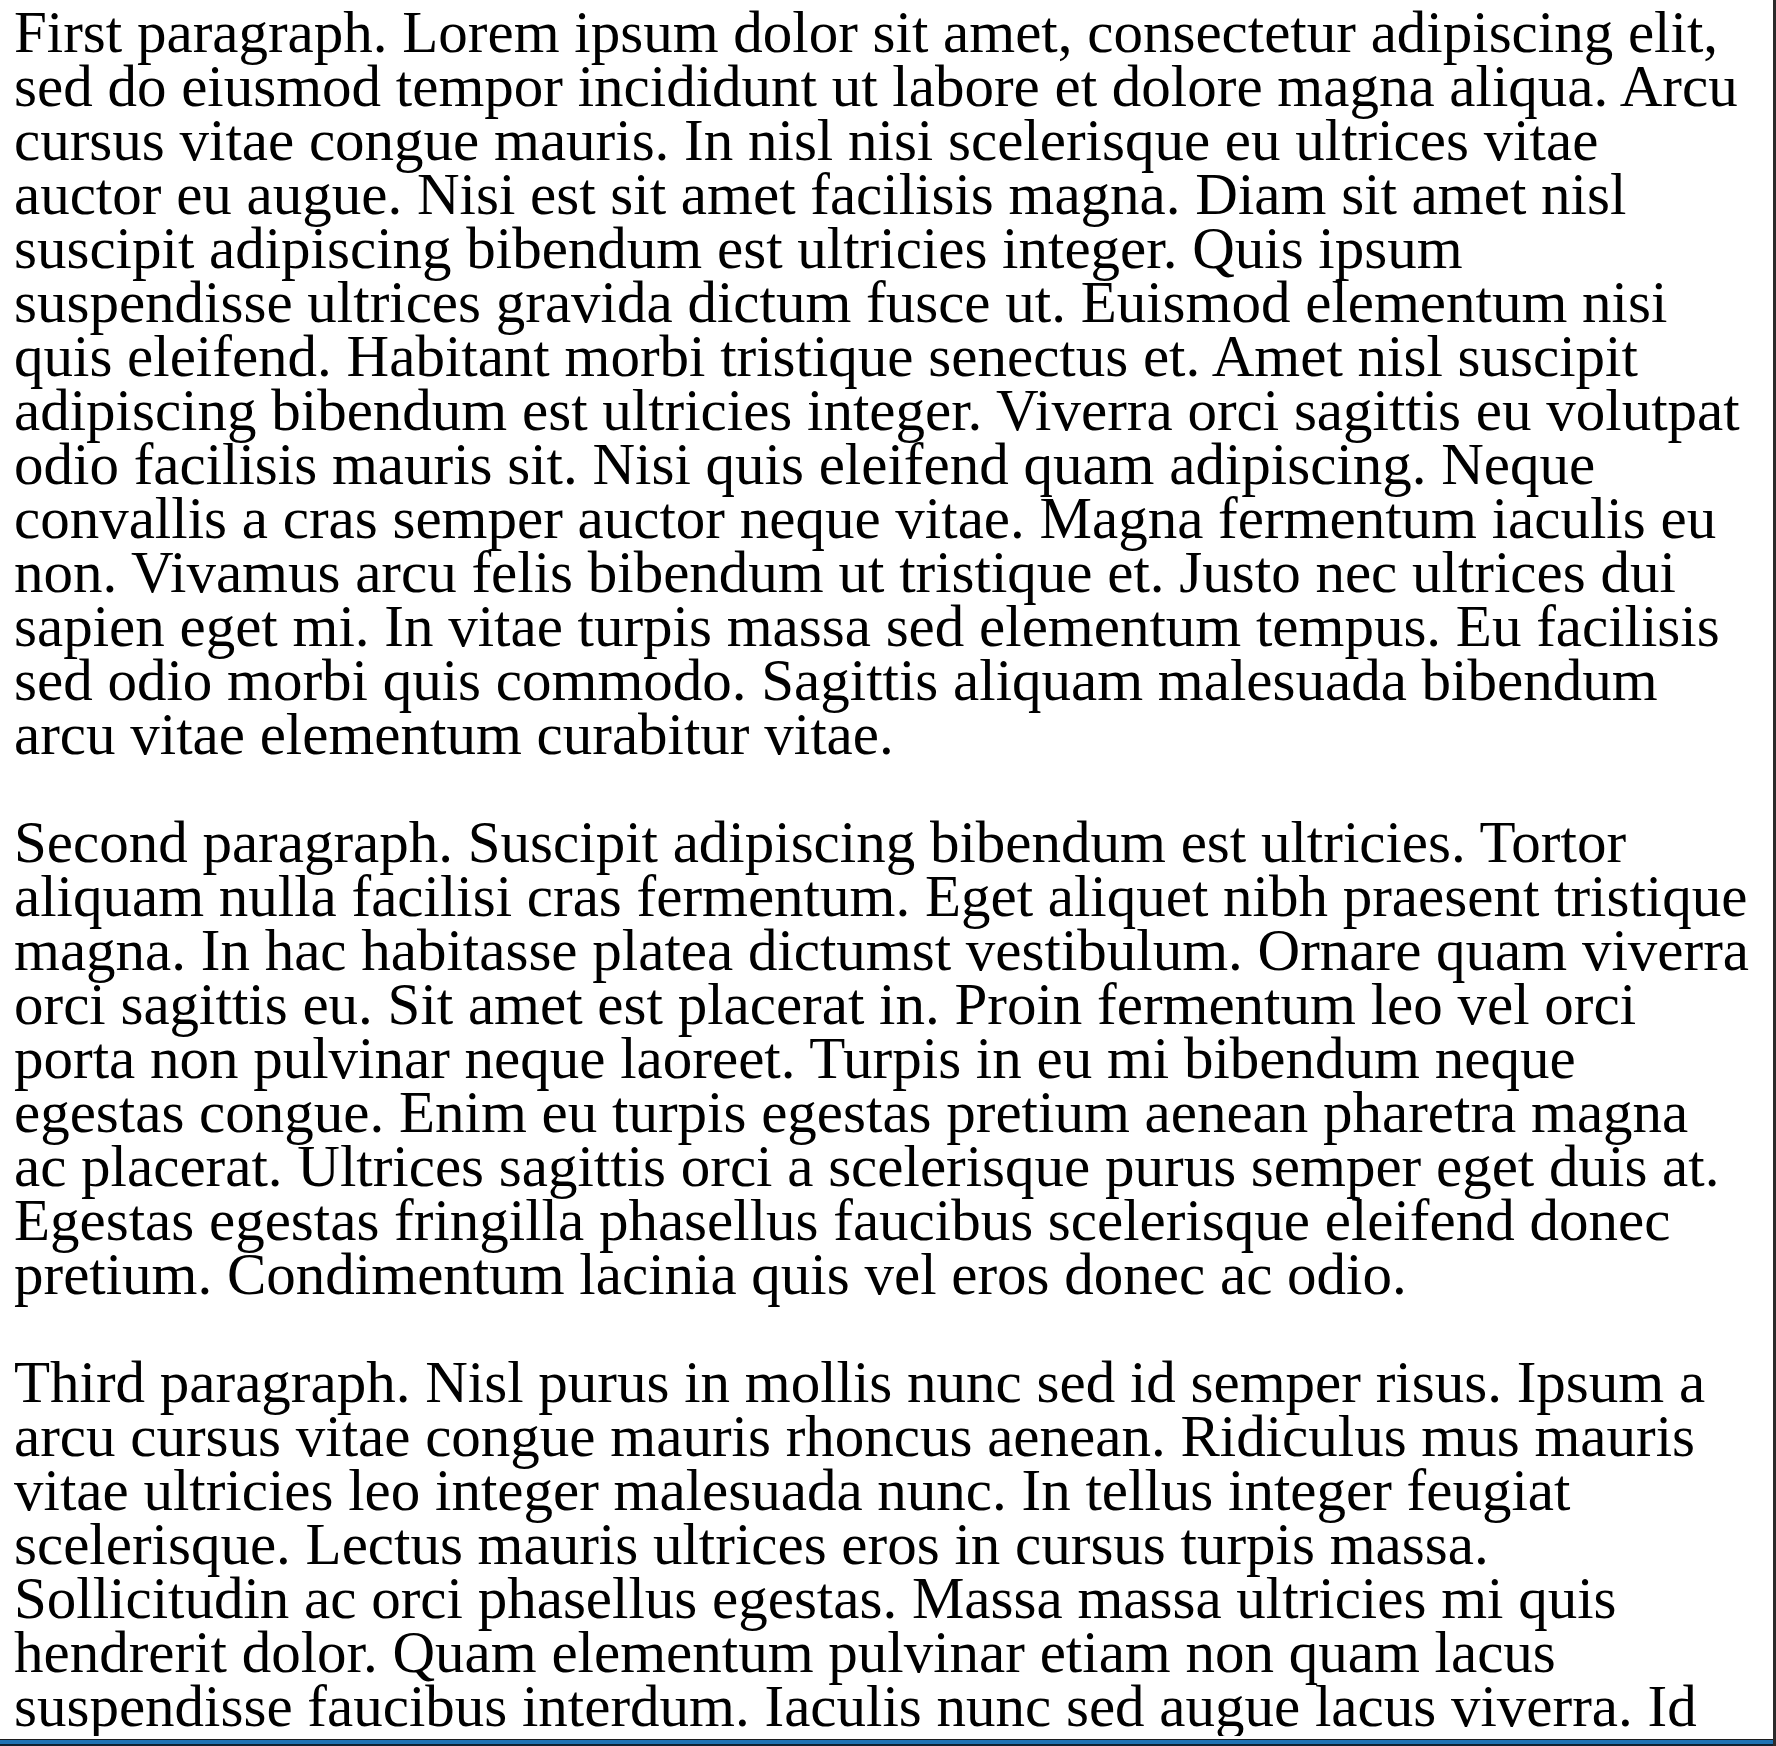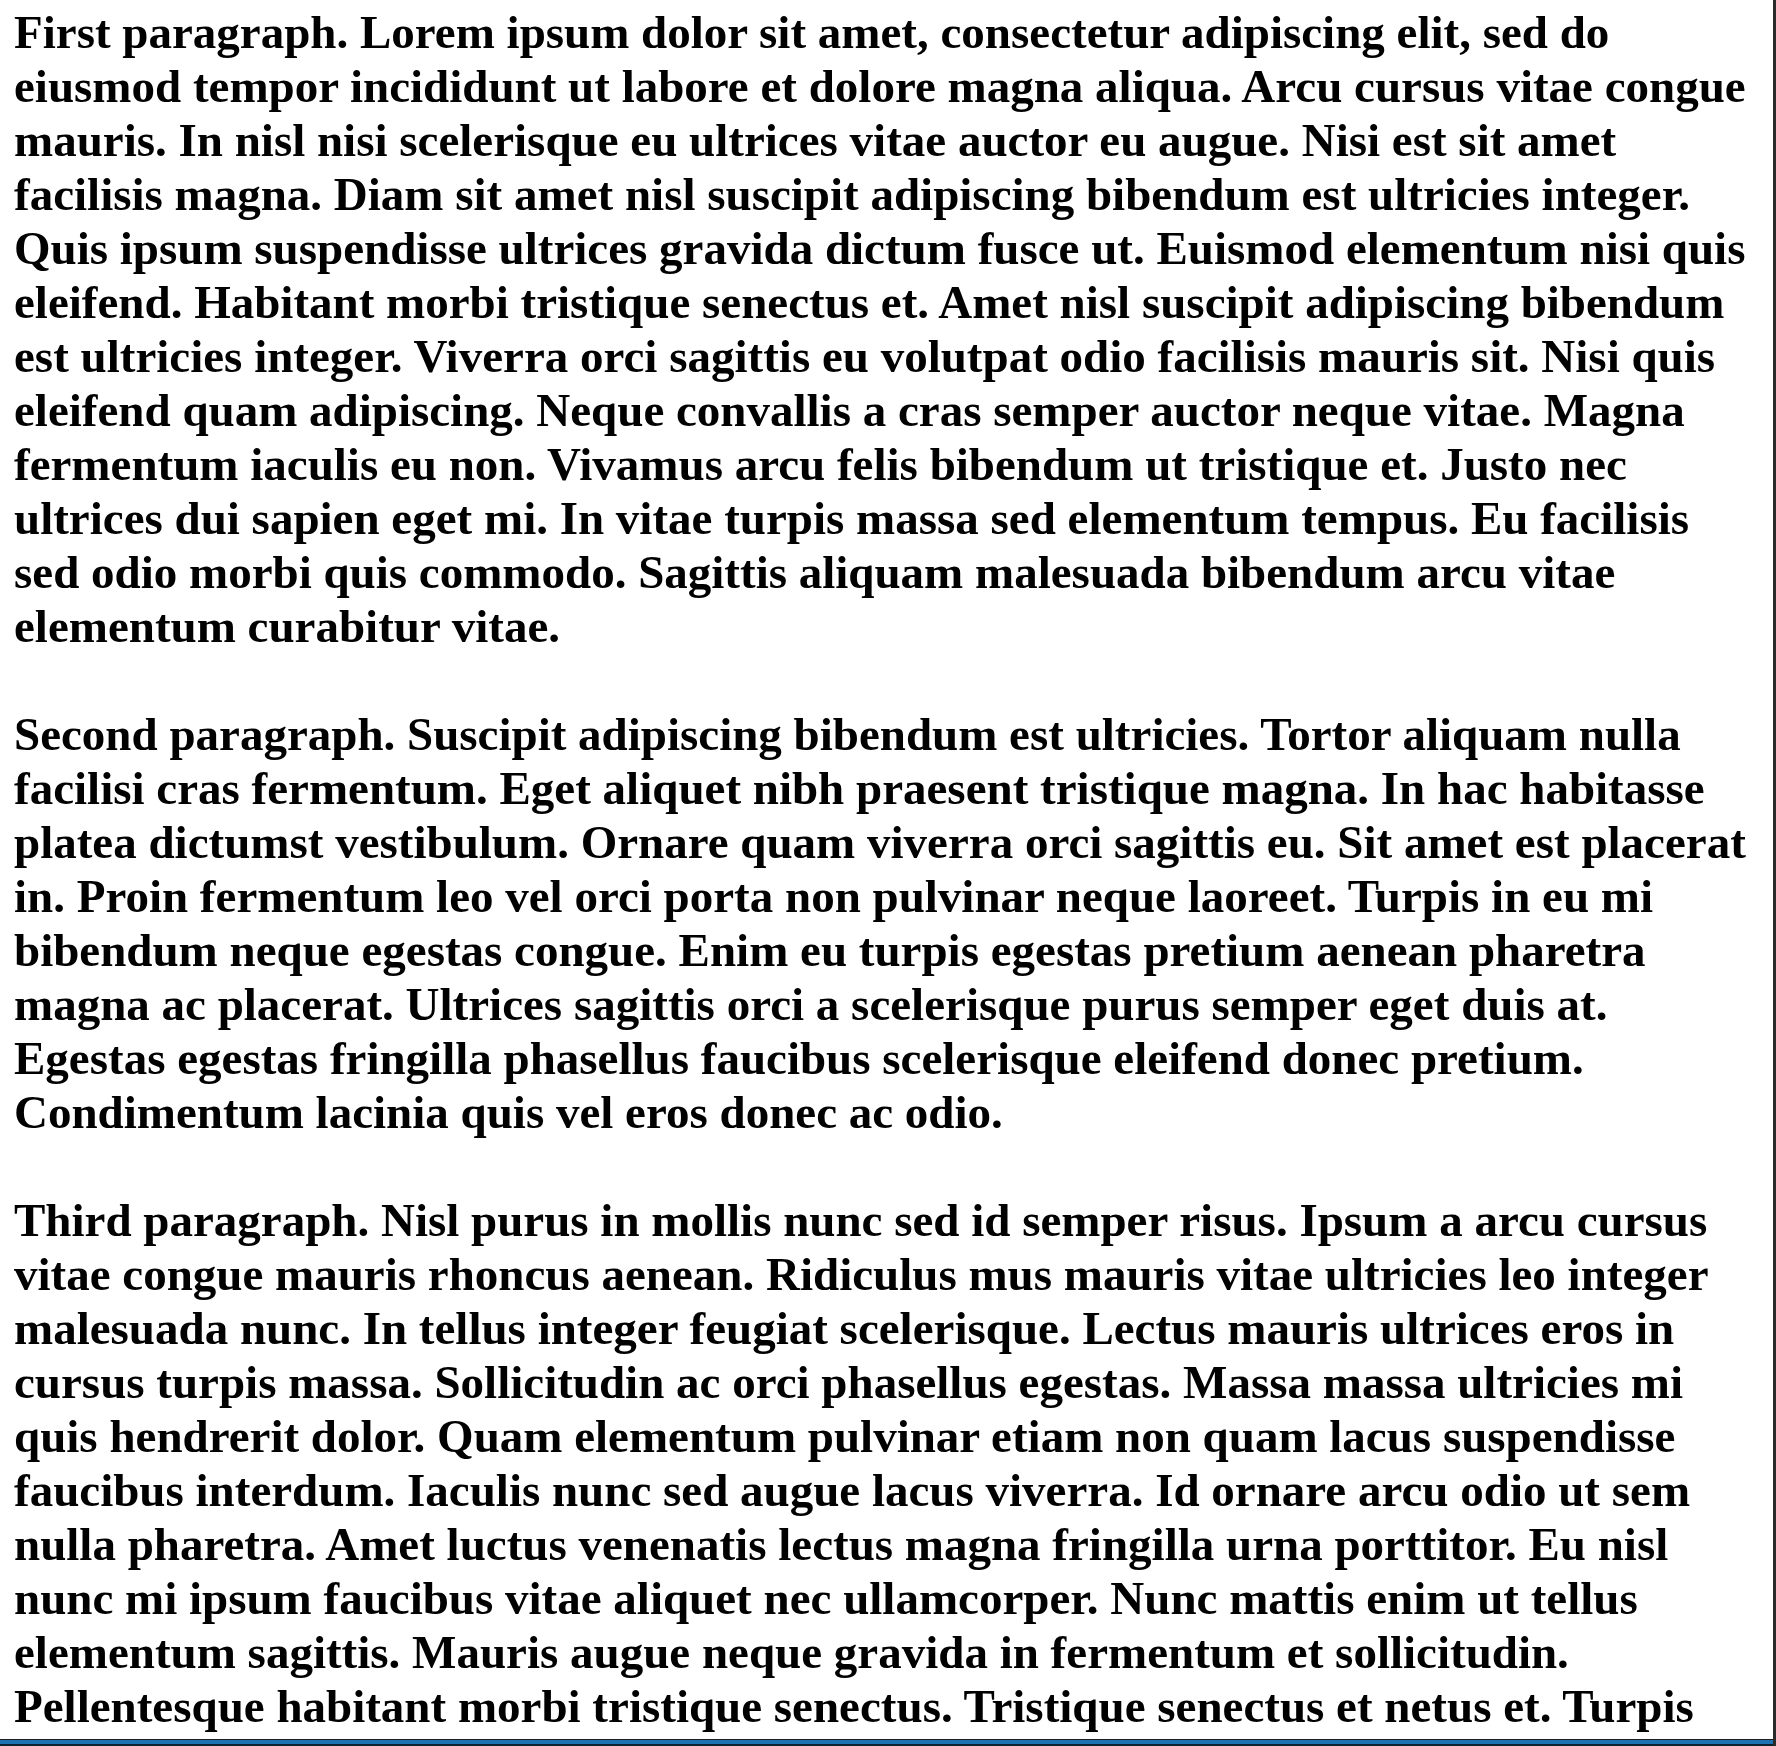--- a/index.html
+++ b/index.html
@@ -15,26 +15,25 @@
     box-sizing: border-box;
   }
   .doc {
     position: absolute;
     top: 0;
     left: 0;
     right: 0;
     bottom: 10px;
     padding: 5px 22px 0 14px;
     font-family: "Liberation Serif", serif;
-    font-size: 47px;
+    font-size: 59px;
     line-height: 54px;
     color: #000000;
     background: #ffffff;
     overflow: hidden;
-    font-weight: bold;
   }
   .doc p {
     margin: 54px 0;
   }
   .doc p:first-child {
     margin-top: 0;
   }
   .right-border {
     position: absolute;
     top: 0;

